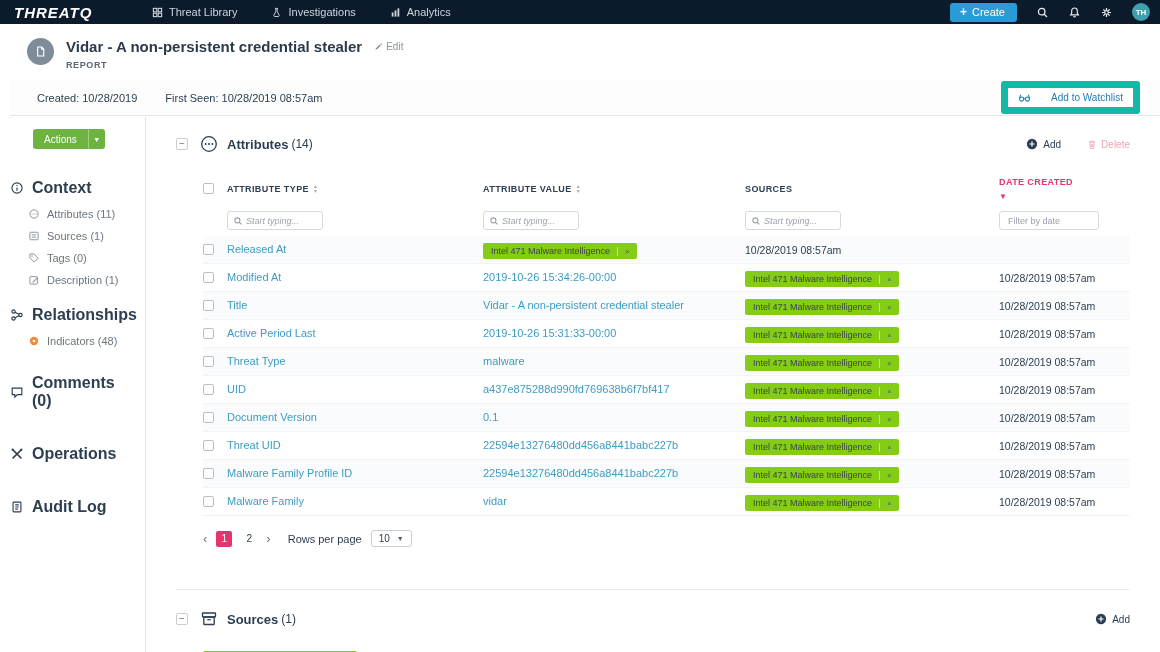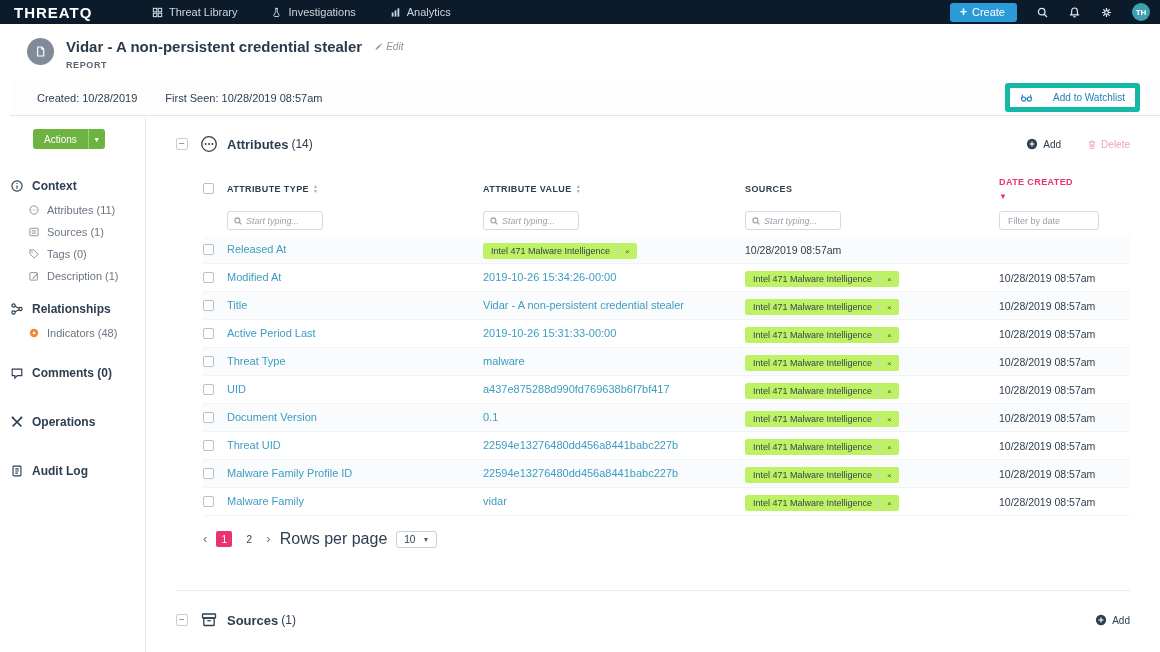--- a/index.html
+++ b/index.html
@@ -2,51 +2,51 @@
 <html><head>
 <meta charset="utf-8">
 <style>
   * { margin:0; padding:0; box-sizing:border-box; }
   html,body { width:1160px; height:652px; }
   body { font-family:"Liberation Sans","DejaVu Sans",sans-serif; background:#fff; overflow:hidden; }
   #app { position:relative; width:1160px; height:652px; overflow:hidden; background:#fff; }
 
   
   .topnav { position:absolute; top:0; left:0; width:1160px; height:24px; background:#0c1b2b; display:flex; align-items:center; color:#fff; z-index:10; }
-  .logo { width:152px; padding-left:14px; font-size:15px; font-weight:bold; letter-spacing:1px; color:#fff; white-space:nowrap; }
+  .logo { width:152px; padding-left:14px; font-size:15px; font-weight:bold; font-style:italic; letter-spacing:1px; color:#fff; white-space:nowrap; }
   .navitem { display:flex; align-items:center; gap:6px; font-size:11px; color:#cdd5dd; margin-right:34px; cursor:pointer; }
   .navitem svg { display:block; }
   .nav-right { margin-left:auto; display:flex; align-items:center; gap:19px; padding-right:10px; }
   .create-btn { background:#2b9bd7; color:#fff; border:none; border-radius:3px; font-size:11px; padding:3px 12px 4px 10px; display:flex; align-items:center; gap:5px; cursor:pointer; font-family:inherit; }
   .create-plus { font-size:12px; font-weight:bold; line-height:10px; }
   .topicon { display:flex; align-items:center; cursor:pointer; color:#e8ecf0; }
   .avatar { width:18px; height:18px; border-radius:50%; background:#3f9fae; color:#fff; font-size:8px; font-weight:bold; display:flex; align-items:center; justify-content:center; cursor:pointer; }
 
   
   .obj-header { position:absolute; top:24px; left:0; width:1160px; height:56px; background:#fff; }
   .obj-icon { position:absolute; left:27px; top:14px; width:27px; height:27px; border-radius:50%; background:#7f8b98; display:flex; align-items:center; justify-content:center; }
   .obj-titlewrap { position:absolute; left:66px; top:14px; }
   .obj-title-row { display:flex; align-items:center; gap:12px; }
   .obj-title { font-size:15px; font-weight:bold; color:#2b3a4a; }
-  .edit-link { display:flex; align-items:center; gap:3px; font-size:10px; color:#8a94a0; cursor:pointer;font-style:italic; }
+  .edit-link { display:flex; align-items:center; gap:3px; font-size:10px; color:#8a94a0; cursor:pointer; }
   .obj-type { margin-top:5px; font-size:9px; font-weight:bold; letter-spacing:0.6px; color:#5a6670; }
 
   .meta-bar { position:absolute; top:80px; left:10px; width:1160px; height:36px; background:#fdfdfe; border-bottom:1px solid #e4e7ea; display:flex; align-items:center; font-size:11px; color:#2c3e50; }
   .meta-created { margin-left:27px; }
   .meta-firstseen { margin-left:28px; }
-  .watchlist-btn { margin-left:auto; margin-right:30px; display:flex; align-items:center; gap:20px; border:5px solid #14b8a6; color:#1d7fb5; background:#fff; border-radius:3px; font-size:10px; padding:4px 10px; cursor:pointer; font-family:inherit; }
+  .watchlist-btn { margin-left:auto; margin-right:30px; display:flex; align-items:center; gap:20px; border:7px solid #14b8a6; color:#1d7fb5; background:#fff; border-radius:3px; font-size:10px; padding:4px 10px; cursor:pointer; font-family:inherit; }
 
   
   .sidebar { position:absolute; top:117px; left:0; width:146px; bottom:0; background:#fff; border-right:1px solid #e4e7ea; }
   .actions-btn { margin:12px 0 0 33px; height:20px; display:inline-flex; align-items:stretch; background:#6cb33f; border-radius:3px; overflow:hidden; cursor:pointer; }
   .actions-label { color:#fff; font-size:10px; display:flex; align-items:center; padding:0 11px; }
   .actions-caret { width:17px; border-left:1px solid rgba(255,255,255,0.35); display:flex; align-items:center; justify-content:center; color:#fff; font-size:7px; }
   .nav-list { margin-top:24px; }
   .nav-group { margin-bottom:9px; }
-  .group-header { display:flex; align-items:center; gap:8px; padding:6px 10px; font-size:12px; font-weight:bold; color:#2c3e50; cursor:pointer; }
+  .group-header { display:flex; align-items:center; gap:8px; padding:6px 10px; font-size:16px; font-weight:bold; color:#2c3e50; cursor:pointer; }
   .nav-group.standalone .group-header { padding:13px 10px; }
   .group-header svg { color:#2c3e50; flex:none; }
   .sub-item { display:flex; align-items:center; gap:7px; padding:5px 0 5px 28px; font-size:11px; color:#6b7580; cursor:pointer; }
   .sub-item svg { color:#8a94a0; flex:none; }
 
   
   .main { position:absolute; left:146px; top:117px; right:0; bottom:0; background:#fff; padding:0 30px; overflow:hidden; }
 
   .section-header { display:flex; align-items:center; }
   .attributes-section { margin-top:18px; }
@@ -73,29 +73,29 @@
   .filter-box svg { position:absolute; left:5px; top:4px; color:#9aa2ab; }
   .filter-box input { border:none; outline:none; background:transparent; width:100%; height:100%; padding-left:18px; font-size:9px; color:#55606a; font-family:inherit; font-style:italic; }
   .filter-box input::placeholder { color:#9aa2ab; }
   .filter-box.date input { padding-left:8px; font-style:normal; }
   .filter-box.date { width:100px; }
 
   .t-row { height:28px; border-bottom:1px solid #f1f3f5; cursor:default; }
   .t-row:nth-child(odd) { background:#fafbfc; }
   .cell-link { font-size:11px; color:#3d9dc2; text-decoration:none; cursor:pointer; white-space:nowrap; overflow:hidden; text-overflow:ellipsis; max-width:245px; display:inline-block; }
   .cell-date { font-size:10.5px; color:#2c3e50; }
-  .pill { display:inline-flex; align-items:center; background:#bef264; border-radius:2px; font-size:9px; color:#3a4450; padding:3px 0 3px 8px; white-space:nowrap;justify-content:flex-end; }
+  .pill { display:inline-flex; align-items:center; background:#84cc16; border-radius:2px; font-size:9px; color:#3a4450; padding:3px 0 3px 8px; white-space:nowrap;justify-content:flex-end; }
   .pill-x { margin-left:7px; padding:0 7px; border-left:1px solid #cdd1d6; color:#555e66; font-size:8px; cursor:pointer; }
 
   
   .pagination { margin:14px 0 0 27px; display:flex; align-items:center; gap:9px; }
   .pg-chevron { font-size:13px; color:#6b7580; cursor:pointer; line-height:14px; }
   .pg-num { min-width:16px; height:16px; font-size:10px; display:flex; align-items:center; justify-content:center; color:#2c3e50; cursor:pointer; border-radius:2px; padding:0 2px; }
   .pg-num.active { background:#e8336d; color:#fff; }
-  .rpp-label { font-size:16px; color:#2c3e50; }
+  .rpp-label { margin-left:8px; font-size:11px; color:#2c3e50; }
   .rpp-select { display:flex; align-items:center; gap:7px; border:1px solid #c9ced4; border-radius:3px; padding:2px 7px; font-size:10px; color:#2c3e50; cursor:pointer; }
   .rpp-caret { font-size:7px; color:#55606a; }
 
   
   .sources-section { margin-top:42px; border-top:1px solid #e9ebee; padding-top:20px; }
   .sources-tag-row { margin:20px 0 0 27px; }
 </style>
 </head>
 <body>
 

